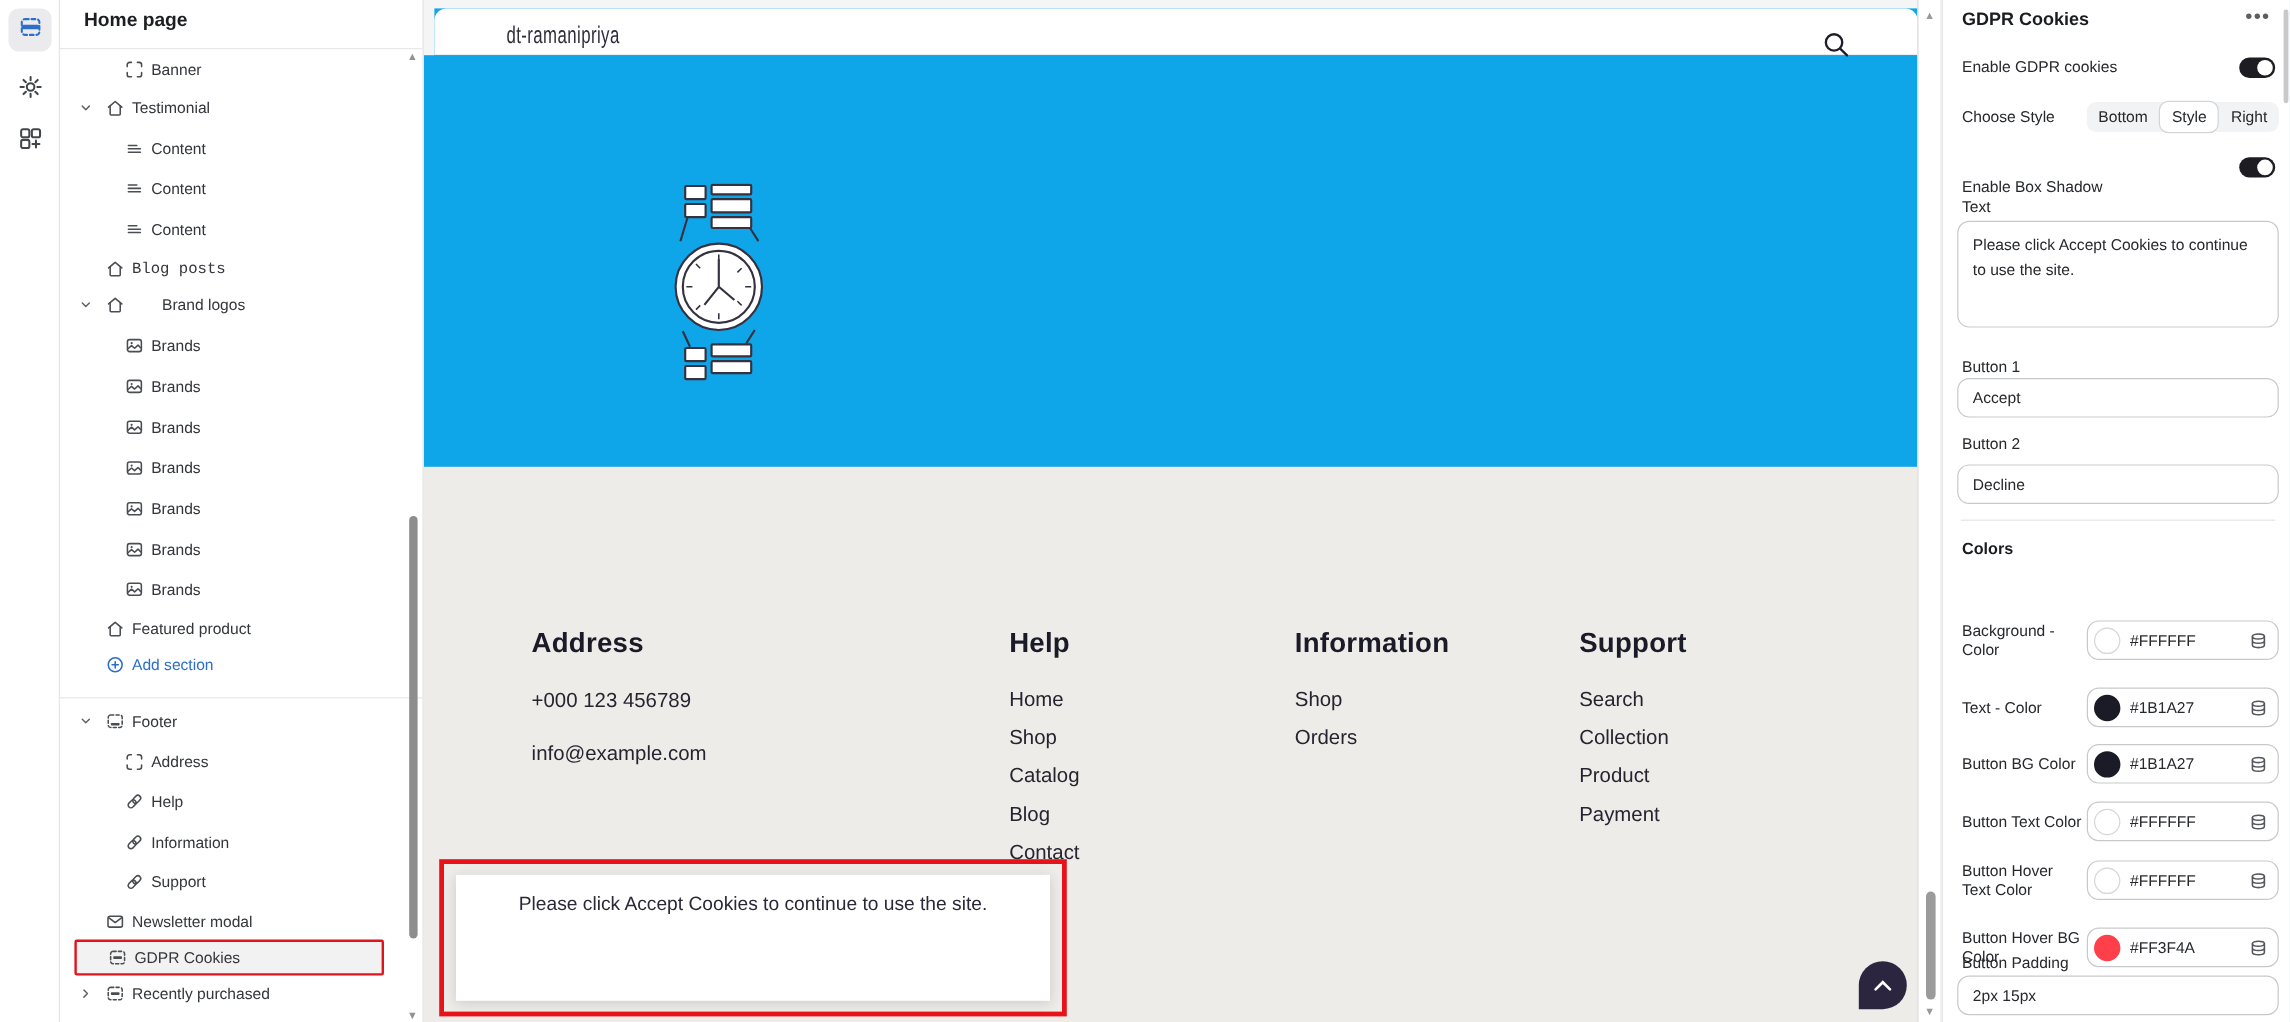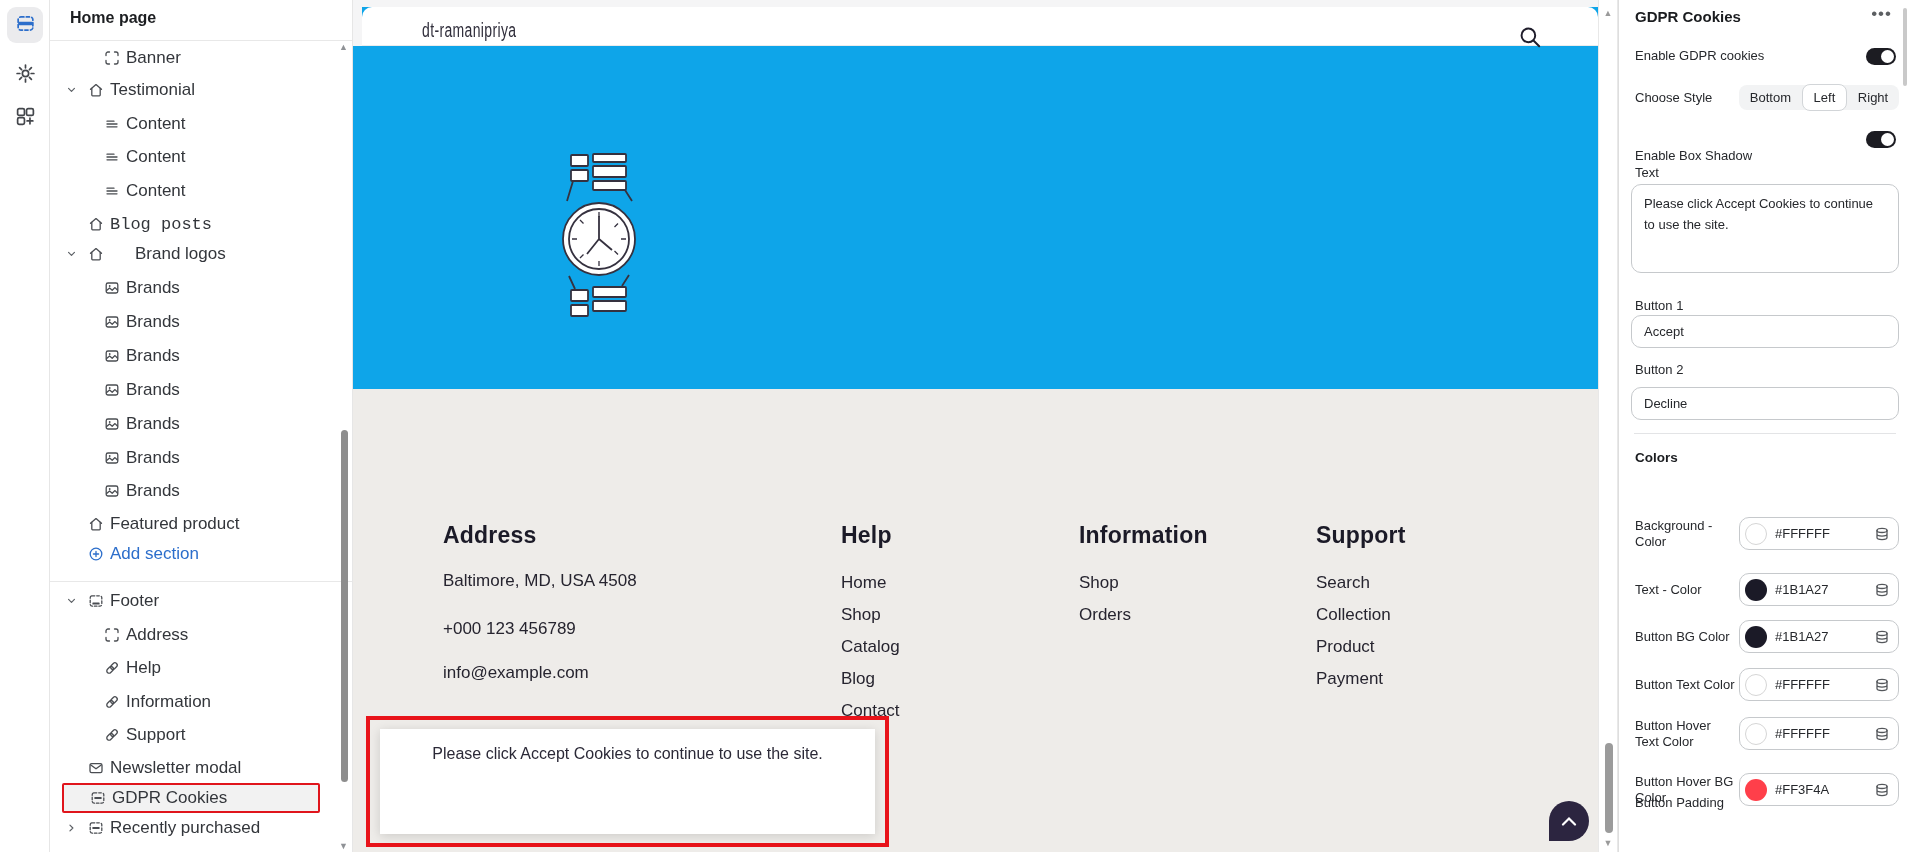--- a/index.html
+++ b/index.html
@@ -18,21 +18,21 @@
   .treepanel { position:absolute; left:50px; top:0; width:303px; height:852px; background:#fff;
     border-right:1px solid #e6e6e6; z-index:4; }
   .tree-header { position:absolute; left:20px; top:9px; font-size:16px; font-weight:700; color:#1c1e21; }
   .tree-hdiv { position:absolute; left:0; top:40px; width:100%; height:1px; background:#e8e8e8; }
   .tree-div2 { position:absolute; left:0; top:581px; width:100%; height:1px; background:#e8e8e8; }
   .trow { position:absolute; left:0; width:100%; height:30px; cursor:pointer; }
   .trow .chev { position:absolute; top:50%; transform:translateY(-50%); width:11px; height:11px; color:#5d6166; }
   .trow .chev svg { width:11px; height:11px; display:block; }
   .trow .ticon { position:absolute; top:50%; transform:translateY(-50%); width:16px; height:16px; color:#4a4d52; }
   .trow .ticon svg { width:16px; height:16px; display:block; }
-  .trow .tlabel { position:absolute; top:50%; transform:translateY(-50%); font-size:17px; color:#33363b; white-space:nowrap; }
+  .trow .tlabel { position:absolute; top:50%; transform:translateY(-50%); font-size:13px; color:#33363b; white-space:nowrap; }
   .trow.accent .ticon, .trow.accent .tlabel { color:#2c6ecb; }
   .trow.sel { left:12px; width:258px; background:#f2f2f2; border:2px solid #e0151c; border-radius:2px; }
   .tree-arrow { position:absolute; font-size:9px; color:#8f9296; cursor:pointer; line-height:1; }
   .tree-thumb { position:absolute; right:4px; top:430px; width:7px; height:352px; background:#8d8d8d; border-radius:4px; cursor:pointer; }
 
   
   .preview { position:absolute; left:353px; top:0; width:1245px; height:852px; background:#0ea5e9; overflow:hidden; }
   .pv-topgap { position:absolute; left:0; top:0; width:100%; height:7px; background:#f5f5f6; }
   .pv-leftgap { position:absolute; left:0; top:0; width:9px; height:46px; background:#f5f5f6; }
   .pheader { position:absolute; left:9px; right:0; top:7px; height:39px; background:#fff;
@@ -409,21 +409,20 @@
       <rect x="13" y="137" width="17" height="11" rx="1"></rect>
       <rect x="35" y="134" width="33" height="10" rx="1"></rect>
       <rect x="13" y="152" width="17" height="11" rx="1"></rect>
       <rect x="35" y="148" width="33" height="10" rx="1"></rect>
     </g>
   </svg>
 
   <div class="pfooter"></div>
   <div class="fcol" style="left:90px;  width:340px;">
       <div class="fhead">Address</div>
-      <div class="fline">Baltimore, MD, USA 4508</div>
       <div class="fcontact first">+000 123 456789</div>
       <div class="fcontact">info@example.com</div>
     </div>
   <div class="fcol" style="left:488px; width:180px;">
       <div class="fhead">Help</div>
       <div class="flink">Home</div>
       <div class="flink">Shop</div>
       <div class="flink">Catalog</div>
       <div class="flink">Blog</div>
       <div class="flink">Contact</div>
@@ -463,21 +462,21 @@
 <div class="rpanel">
   <div class="rp-title">GDPR Cookies</div>
   <div class="rp-dots">•••</div>
 
   <div class="rp-label" style="top:48px">Enable GDPR cookies</div>
   <div class="toggle" style="top:48px"></div>
 
   <div class="rp-label" style="top:90px">Choose Style</div>
   <div class="seg">
       <span class="segopt">Bottom</span>
-      <span class="segopt segsel">Left</span>
+      <span class="segopt segsel">Style</span>
       <span class="segopt">Right</span>
     </div>
 
   <div class="rp-label" style="top:148px">Enable Box Shadow</div>
   <div class="toggle" style="top:131px"></div>
 
   <div class="rp-label" style="top:165px">Text</div>
   <textarea class="rp-textarea" style="top: 184px;">Please click Accept Cookies to continue to use the site.</textarea>
 
   <div class="rp-label" style="top:298px">Button 1</div>
@@ -578,15 +577,16 @@
             <svg viewBox="0 0 16 16" fill="none" stroke="currentColor" stroke-width="1.3" stroke-linecap="round" stroke-linejoin="round">
               <ellipse cx="8" cy="4.4" rx="5" ry="2.1"></ellipse>
               <path d="M3 4.4v7.2c0 1.2 2.2 2.1 5 2.1s5-.9 5-2.1V4.4M3 8c0 1.2 2.2 2.1 5 2.1S13 9.2 13 8"></path>
             </svg>
           </span>
         </div>
       </div>
     </div>
 
   <div class="rp-label" style="top:795px">Button Padding</div>
+  <input class="rp-input" style="top: 813px;" value="2px 15px">
 
   <div class="rp-thumb"></div>
 </div>
 
 </body></html>

